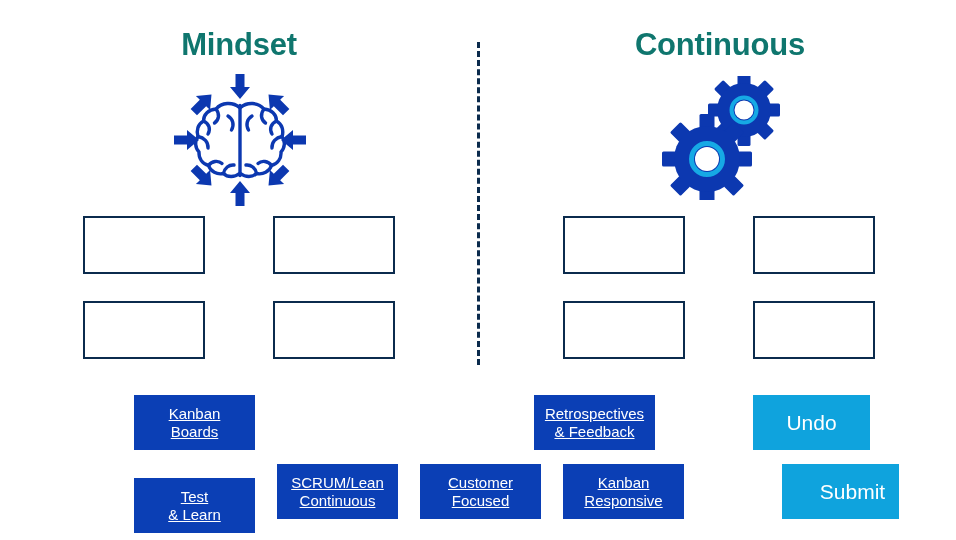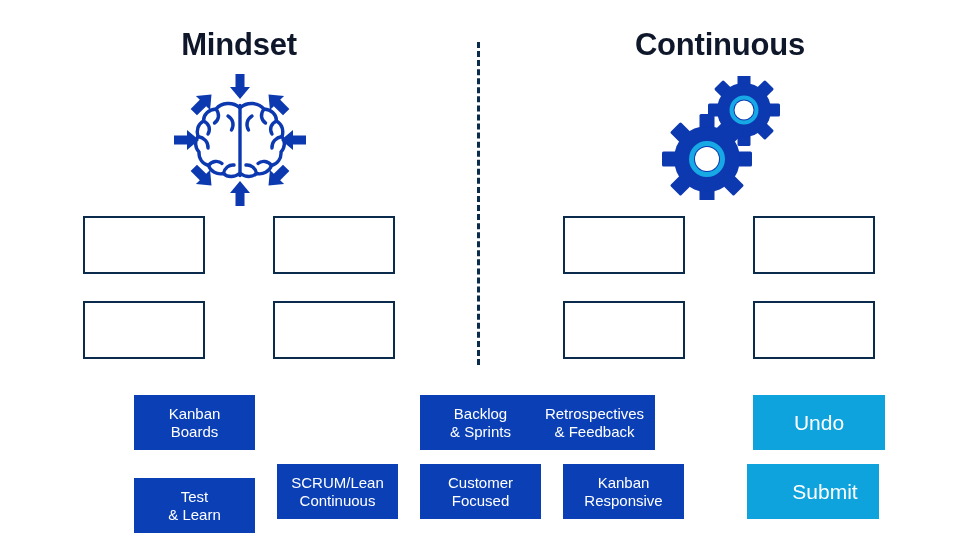--- a/index.html
+++ b/index.html
@@ -25,21 +25,21 @@
     height: 540px;
   }
 
   
   .col-title {
     position: absolute;
     text-align: center;
     font-size: 31px;
     font-weight: bold;
     letter-spacing: -0.2px;
-    color: #0f172a;
+    color: #0f766e;
     white-space: nowrap;
     line-height: 1;
   }
   #title-mindset {
     left: 83px;
     top: 29px;
     width: 312px;
   }
   #title-methodology {
     left: 564px;
@@ -94,27 +94,28 @@
     background: #0B3FB5;
     color: #ffffff;
     display: flex;
     align-items: center;
     justify-content: center;
     text-align: center;
     font-size: 15px;
     line-height: 18px;
     white-space: pre-line;
     padding: 0 2px;
+    text-decoration: underline;
   }
 
   
   .action-btn {
     position: absolute;
     box-sizing: border-box;
-    width: 132px;
+    width: 117px;
     height: 55px;
     background: #0FA3DD;
     color: #ffffff;
     display: flex;
     align-items: center;
     justify-content: center;
     text-align: center;
     font-size: 21px;
     line-height: 24px;
     cursor: pointer;
@@ -243,30 +244,28 @@
   <div class="drop-box" style="left:273px; top:216px;"></div>
   <div class="drop-box" style="left:563px; top:216px;"></div>
   <div class="drop-box" style="left:753px; top:216px;"></div>
   <div class="drop-box" style="left:83px;  top:301px;"></div>
   <div class="drop-box" style="left:273px; top:301px;"></div>
   <div class="drop-box" style="left:563px; top:301px;"></div>
   <div class="drop-box" style="left:753px; top:301px;"></div>
 
   <div class="tile" style="left:134px; top:395px;">Kanban
 Boards</div>
-  <div class="tile" style="left:420px; top:395px;">Backlog
-&amp; Sprints</div>
   <div class="tile" style="left:534px; top:395px;">Retrospectives
 &amp; Feedback</div>
 
   <div class="tile" style="left:134px; top:478px;">Test
 &amp; Learn</div>
   <div class="tile" style="left:277px; top:464px;">SCRUM/Lean
 Continuous</div>
   <div class="tile" style="left:420px; top:464px;">Customer
 Focused</div>
   <div class="tile" style="left:563px; top:464px;">Kanban
 Responsive</div>
 
   <div class="action-btn" style="left:753px; top:395px;">Undo</div>
-  <div class="action-btn" style="left:747px; top:464px;padding-left:24px;">Submit</div>
+  <div class="action-btn" style="left:782px; top:464px;padding-left:24px;">Submit</div>
 
 </div>
 
 </body></html>

